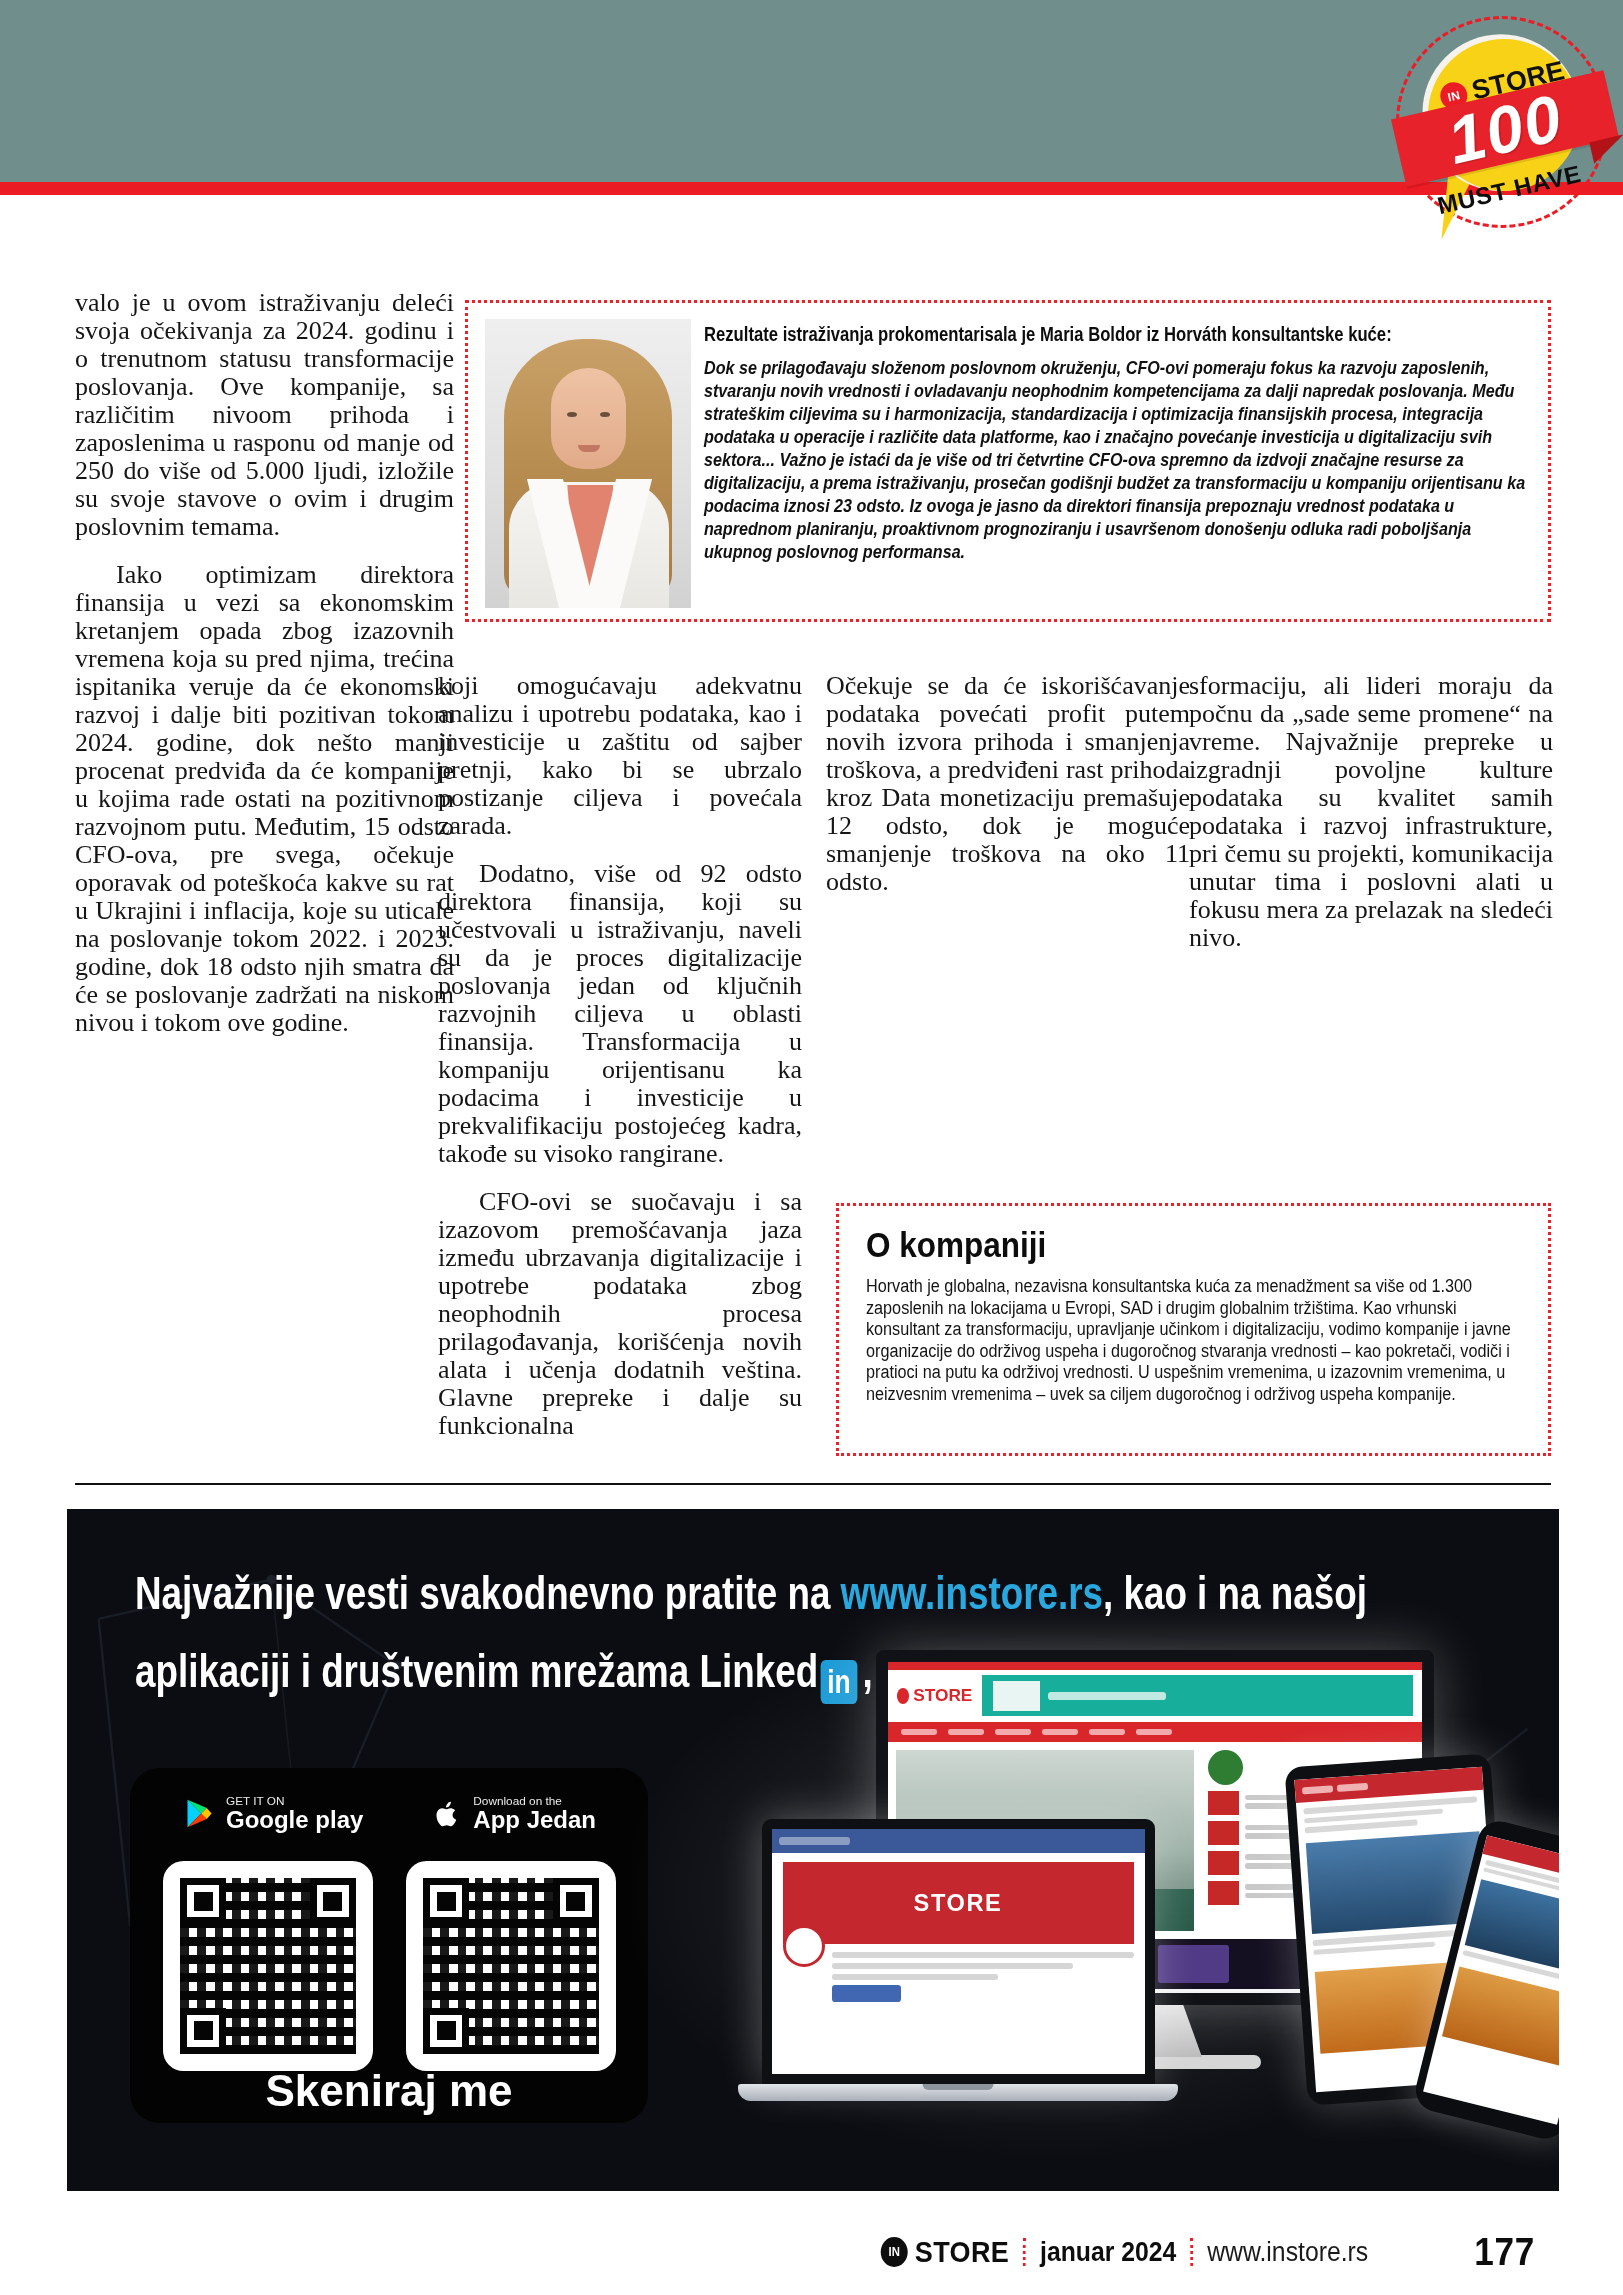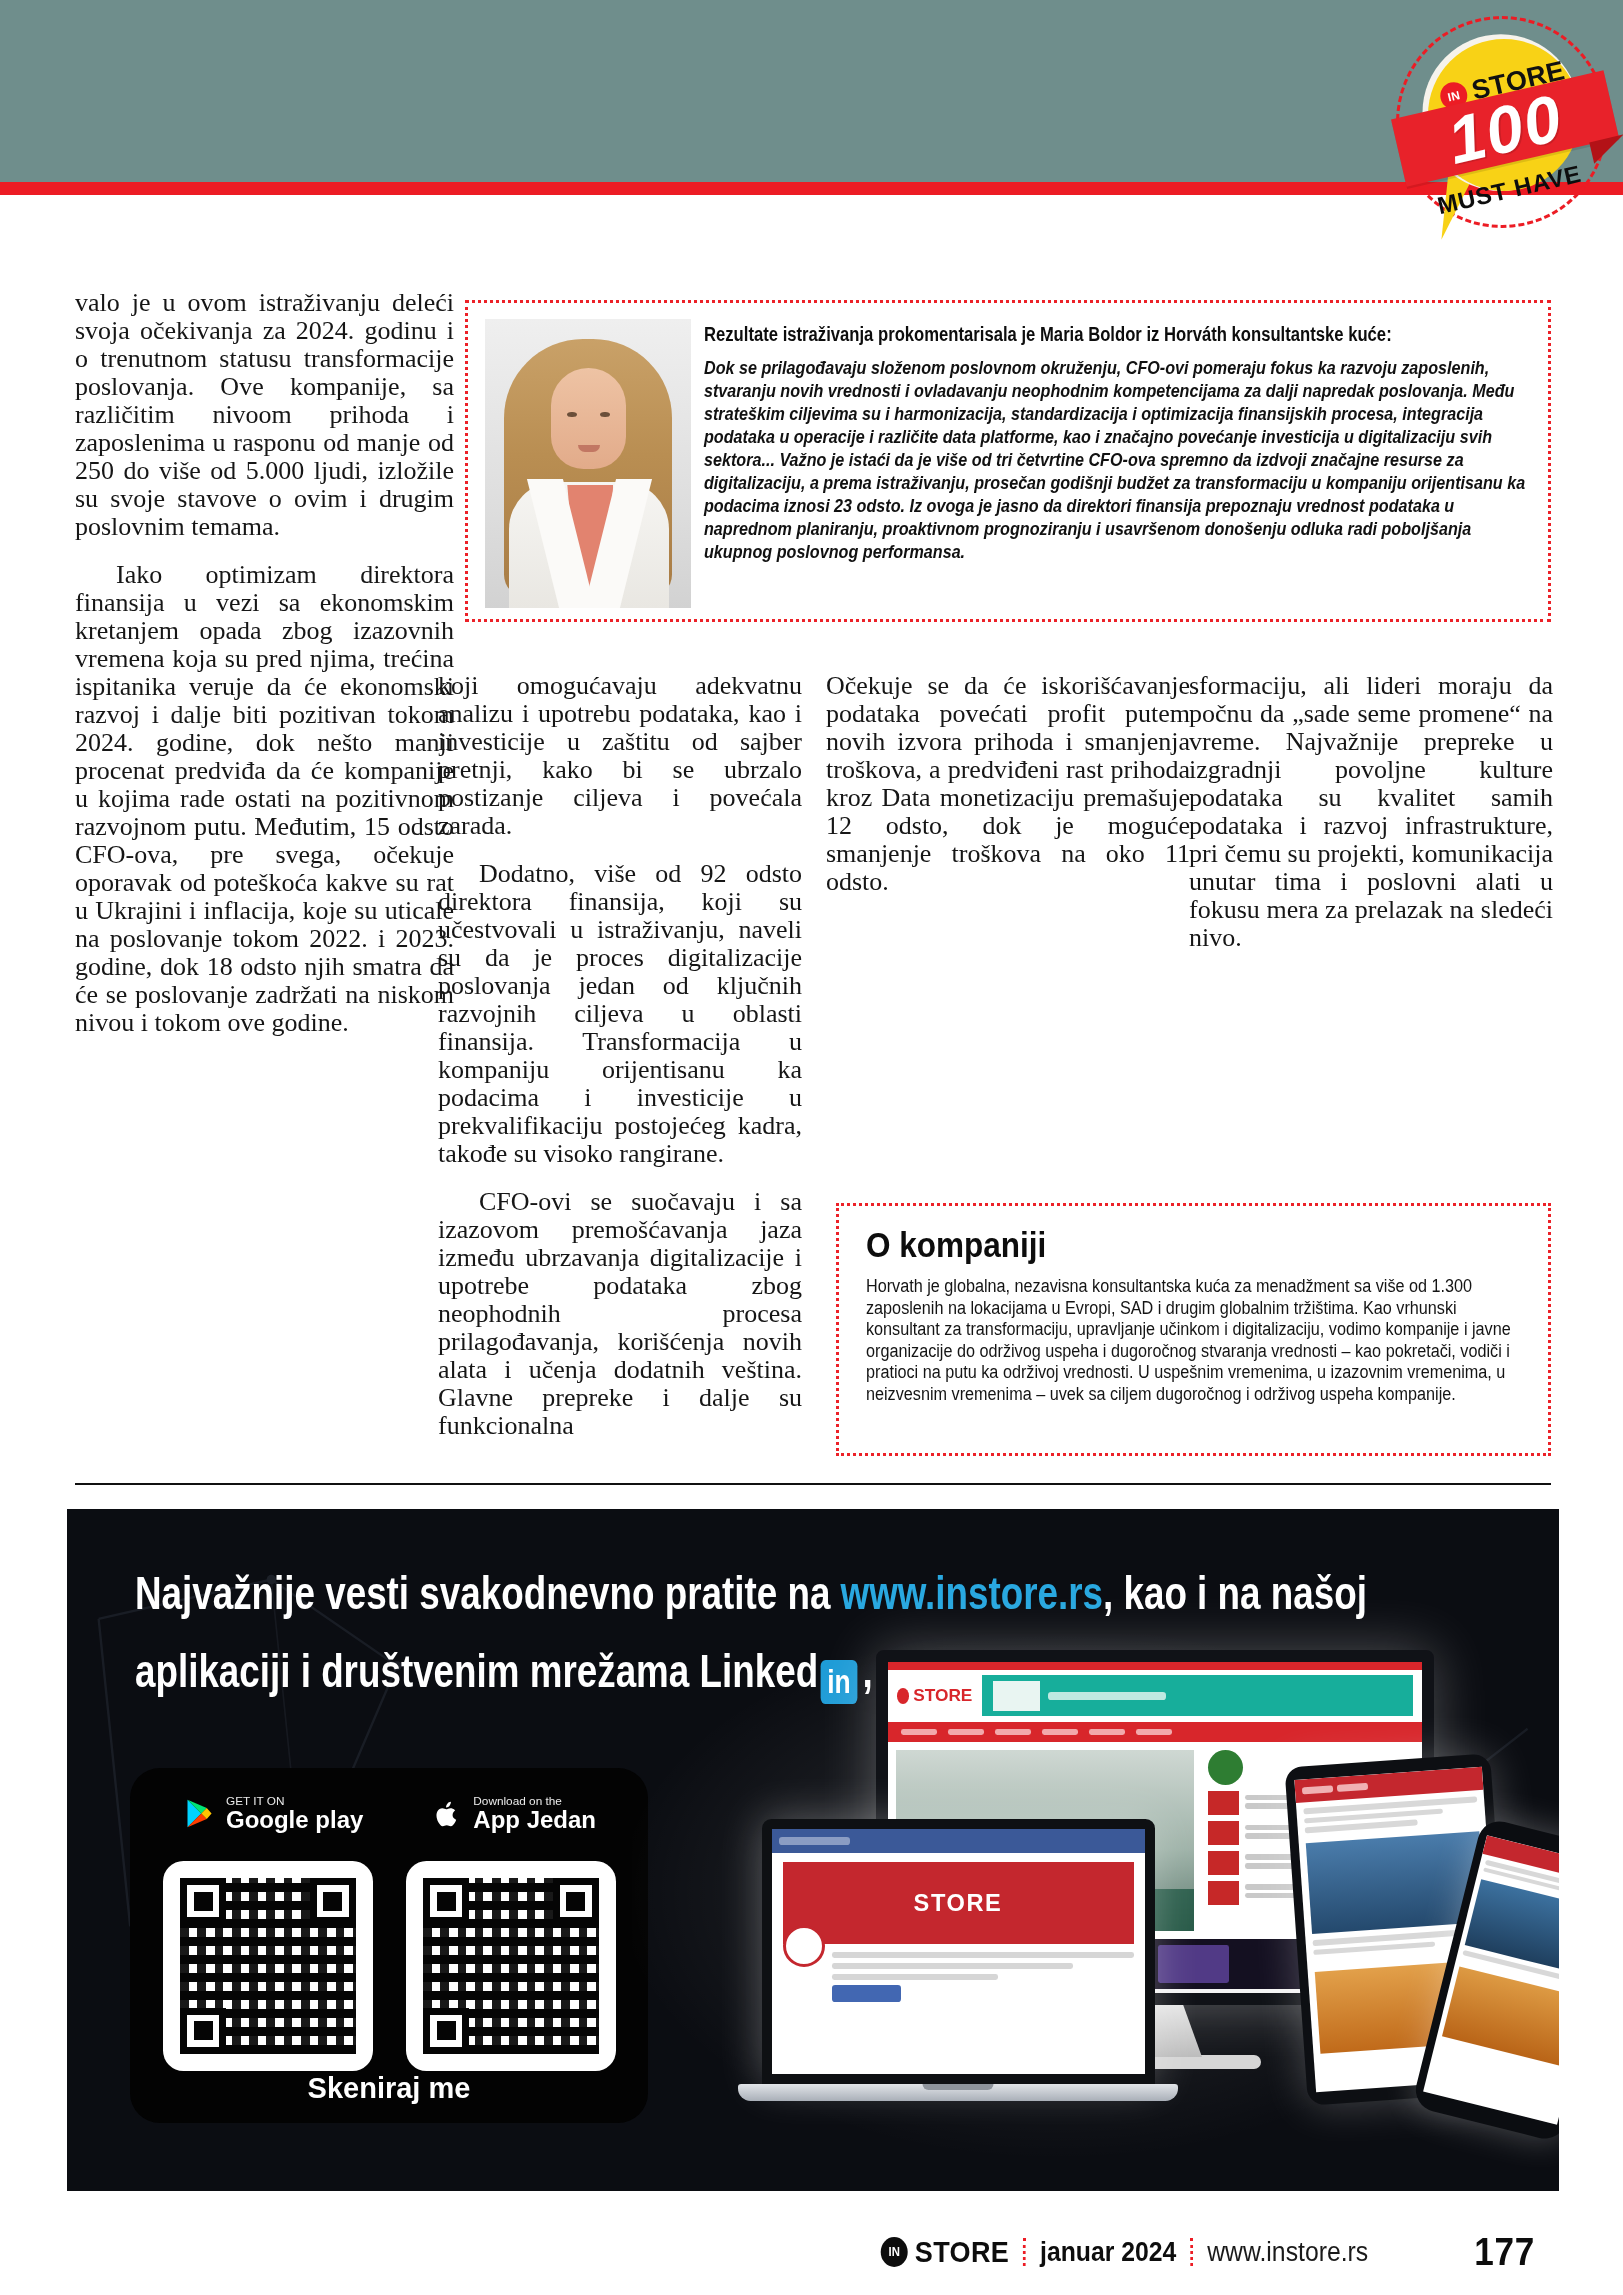--- a/index.html
+++ b/index.html
@@ -108,21 +108,21 @@
   .sbadge .tag { font-size:11.8px; opacity:.92; }
   .sbadge .name { font-size:24px; font-weight:bold; }
   .qr { position:absolute; top:93px; width:210px; height:210px; background:#fff; border-radius:20.4px; }
   .qr.q1 { left:33px; } .qr.q2 { left:276px; }
   .qr .pat { position:absolute; inset:17.3px; background:
       repeating-linear-gradient(90deg, rgba(5,5,5,.92) 0 8.6px, transparent 8.6px 17.3px),
       repeating-linear-gradient(0deg, #050505 0 8.6px, #ffffff 8.6px 18px); }
   .fd { position:absolute; width:46px; height:46px; background:#fff; border:7px solid #050505; }
   .fd::after { content:""; position:absolute; inset:6.3px; background:#050505; }
   .fd.tl { left:0; top:0; } .fd.tr { right:0; top:0; } .fd.bl { left:0; bottom:0; }
-  .scan { position:absolute; bottom:18px; width:100%; text-align:center; color:#fff; font-size:29px; font-weight:600; }
+  .scan { position:absolute; bottom:7px; width:100%; text-align:center; color:#fff; font-size:44px; font-weight:600; }
 
   
   .devices { position:absolute; left:581px; top:141px; width:911px; height:542px; }
   .devices::before { content:""; position:absolute; inset:-15.7px;
       background:radial-gradient(ellipse at 45% 45%, rgba(255,255,255,.14), transparent 60%); }
   .monitor { position:absolute; left:228px; top:0; width:558px; }
   .mon-frame { width:558px; height:355px; background:#f4f4f4; border:12.6px solid #101217; border-radius:7.9px;
       box-shadow:0 0 55px rgba(255,255,255,.28); overflow:hidden; }
   .site-top { height:7.9px; background:#D8262B; }
   .site-head { height:52px; background:#fff; display:flex; align-items:center; padding:0 9.4px; gap:9.4px; }

